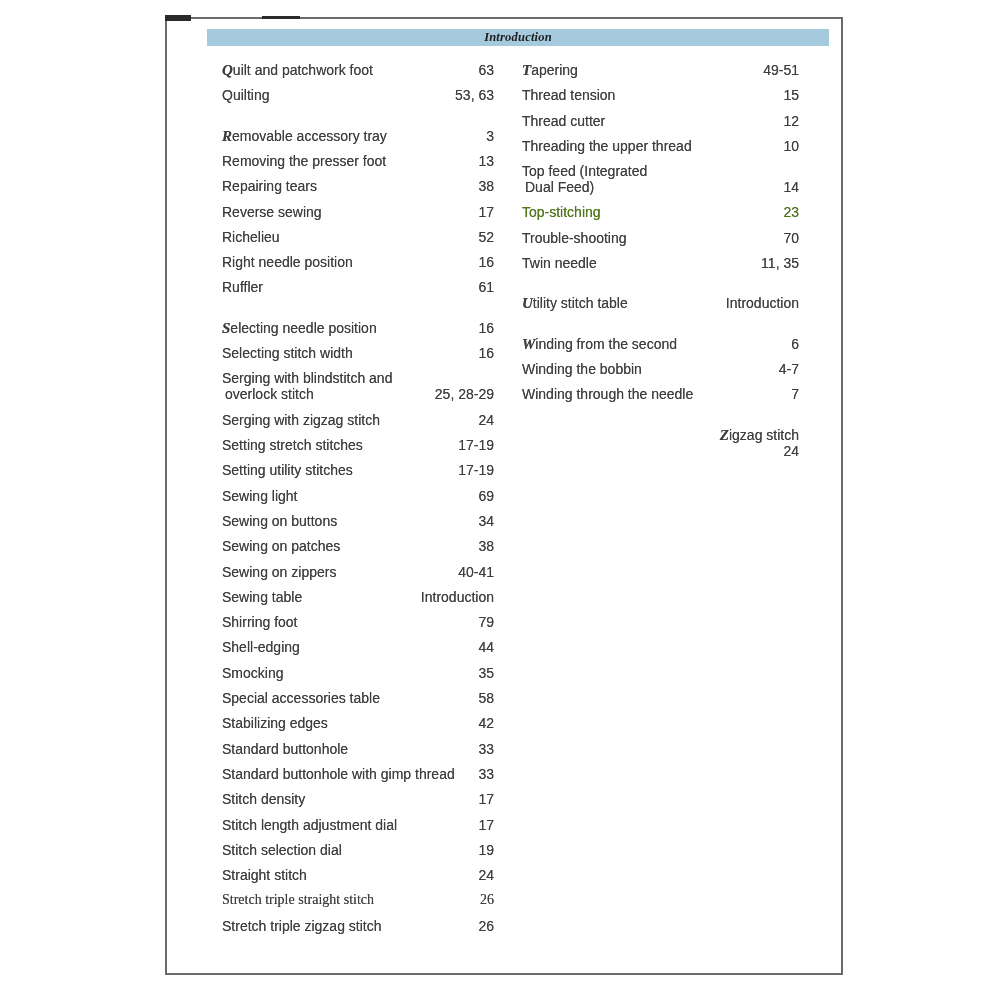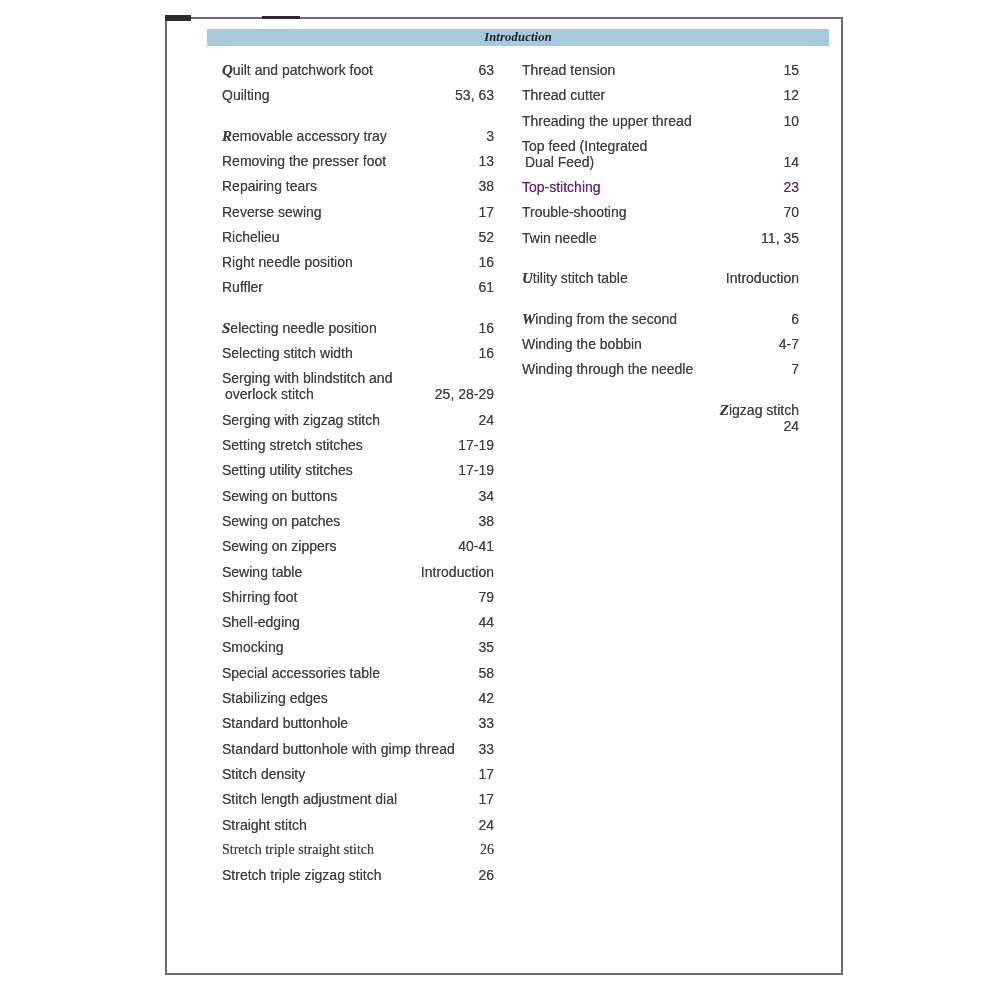--- a/index.html
+++ b/index.html
@@ -143,20 +143,26 @@
           <div class="page-num">17-19</div>
         </div>
         <div class="entry" style="color: rgb(62, 62, 62);">
           <div class="label">
             <div class="line">Setting utility stitches</div>
           </div>
           <div class="page-num">17-19</div>
         </div>
         <div class="entry" style="color: rgb(62, 62, 62);">
           <div class="label">
+            <div class="line">Sewing light</div>
+          </div>
+          <div class="page-num">69</div>
+        </div>
+        <div class="entry" style="color: rgb(62, 62, 62);">
+          <div class="label">
             <div class="line">Sewing on buttons</div>
           </div>
           <div class="page-num">34</div>
         </div>
         <div class="entry" style="color: rgb(62, 62, 62);">
           <div class="label">
             <div class="line">Sewing on patches</div>
           </div>
           <div class="page-num">38</div>
         </div>
@@ -218,20 +224,26 @@
           <div class="label">
             <div class="line">Stitch density</div>
           </div>
           <div class="page-num">17</div>
         </div>
         <div class="entry" style="color: rgb(62, 62, 62);">
           <div class="label">
             <div class="line">Stitch length adjustment dial</div>
           </div>
           <div class="page-num">17</div>
+        </div>
+        <div class="entry" style="color: rgb(62, 62, 62);">
+          <div class="label">
+            <div class="line">Stitch selection dial</div>
+          </div>
+          <div class="page-num">19</div>
         </div>
         <div class="entry" style="color: rgb(62, 62, 62);">
           <div class="label">
             <div class="line">Straight stitch</div>
           </div>
           <div class="page-num">24</div>
         </div>
         <div class="entry" style="color: rgb(62, 62, 62); font-family: Liberation Serif, serif;">
           <div class="label">
             <div class="line">Stretch triple straight stitch</div>
@@ -243,20 +255,26 @@
             <div class="line">Stretch triple zigzag stitch</div>
           </div>
           <div class="page-num">26</div>
         </div>
       </div>
     </div>
   <div class="col right">
       <div class="group">
         <div class="entry" style="color: rgb(62, 62, 62);">
           <div class="label">
+            <div class="line"><span class="initial">T</span>apering</div>
+          </div>
+          <div class="page-num">49-51</div>
+        </div>
+        <div class="entry" style="color: rgb(62, 62, 62);">
+          <div class="label">
             <div class="line">Thread tension</div>
           </div>
           <div class="page-num">15</div>
         </div>
         <div class="entry" style="color: rgb(62, 62, 62);">
           <div class="label">
             <div class="line">Thread cutter</div>
           </div>
           <div class="page-num">12</div>
         </div>
@@ -266,21 +284,21 @@
           </div>
           <div class="page-num">10</div>
         </div>
         <div class="entry" style="color: rgb(62, 62, 62);">
           <div class="label">
             <div class="line">Top feed (Integrated</div>
             <div class="line cont">Dual Feed)</div>
           </div>
           <div class="page-num">14</div>
         </div>
-        <div class="entry" style="color: #701a75;">
+        <div class="entry" style="color: #4d7c0f;">
           <div class="label">
             <div class="line">Top-stitching</div>
           </div>
           <div class="page-num">23</div>
         </div>
         <div class="entry" style="color: rgb(62, 62, 62);">
           <div class="label">
             <div class="line">Trouble-shooting</div>
           </div>
           <div class="page-num">70</div>

